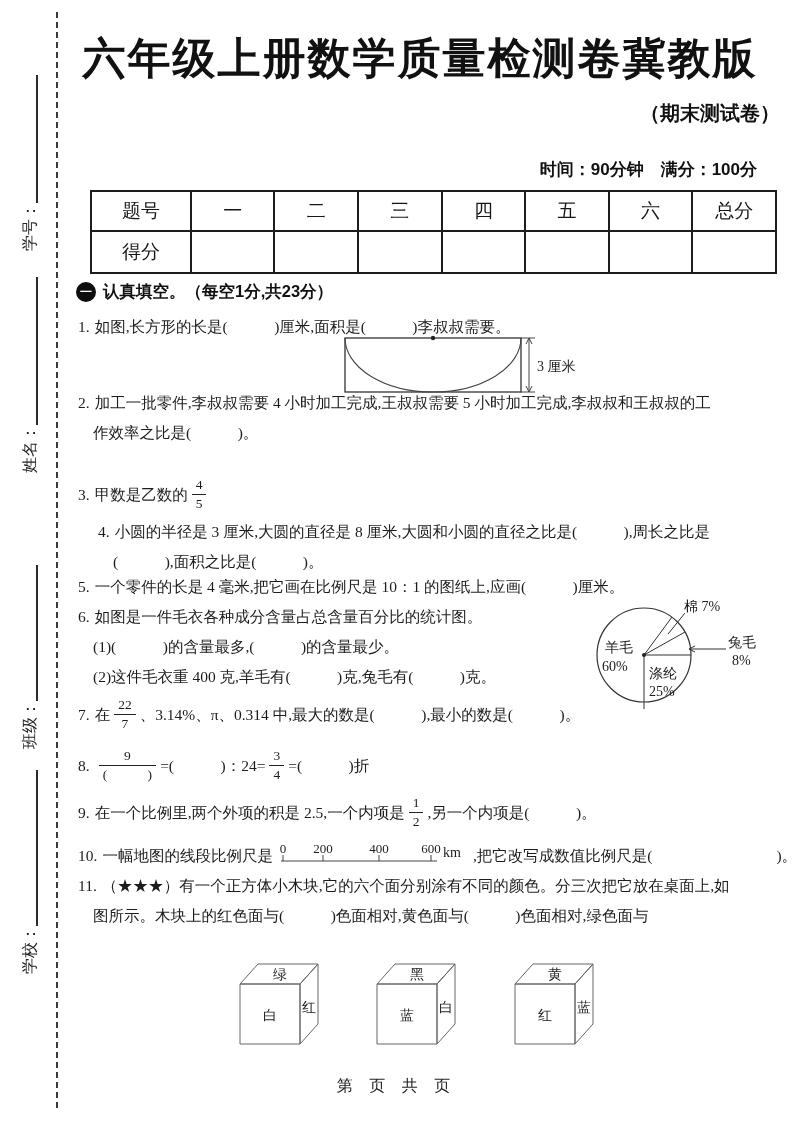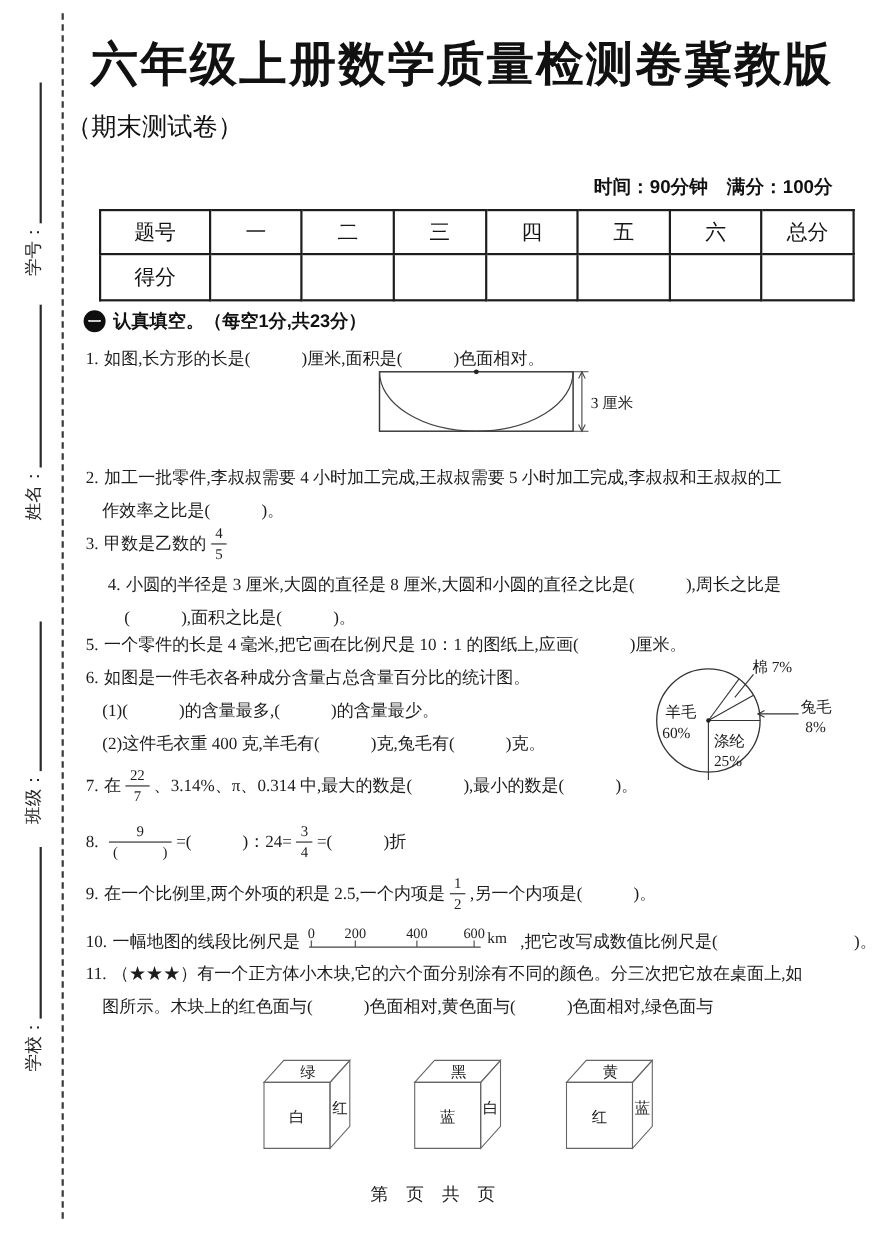--- a/index.html
+++ b/index.html
@@ -20,23 +20,23 @@
   .side-label { font-size:16px; font-weight:500; color:#222; white-space:nowrap; }
   .side-line  { flex:1; height:13px; border-bottom:2px solid #2a2a2a; }
 
   
   .title {
     position:absolute; top:30px; left:60px; width:720px; text-align:center;
     font-family:"Liberation Sans","DejaVu Sans",sans-serif;
     font-size:43px; font-weight:bold; letter-spacing:2px; color:#111; white-space:nowrap;
   }
   .subtitle {
-    position:absolute; top:100px; left:60px; width:720px; text-align:left;
-    font-family:"Liberation Sans","DejaVu Sans",sans-serif;
-    font-size:23px; font-weight:normal; color:#111;
+    position:absolute; top:100px; left:60px; width:720px; text-align:right;
+    font-family:"Liberation Sans","DejaVu Sans",sans-serif;
+    font-size:20px; font-weight:bold; color:#111;
   }
   .meta {
     position:absolute; top:158px; right:36px;
     font-family:"Liberation Sans","DejaVu Sans",sans-serif;
     font-size:17px; font-weight:600; color:#111;
   }
 
   
   .score-table {
     position:absolute; top:190px; left:90px; width:687px;
@@ -138,35 +138,35 @@
     </tr>
   </tbody>
     </table>
 
   <div class="section-hdr">
     <span class="badge">一</span>
     <span class="section-title">认真填空。（每空1分,共23分）</span>
   </div>
 
   <div class="q" style="top:312px;">
-    <span class="qnum">1.</span><span>如图,长方形的长是(　　　)厘米,面积是(　　　)色面相对。</span>
+    <span class="qnum">1.</span><span>如图,长方形的长是(　　　)厘米,面积是(　　　)李叔叔需要。</span>
   </div>
   <svg class="fig1" width="252" height="64" viewBox="0 0 252 64">
     <rect x="2" y="4" width="176" height="54" fill="none" stroke="#333" stroke-width="1.3"></rect>
     <path d="M 2 4 A 88 54 0 0 0 178 4" fill="none" stroke="#444" stroke-width="1.1"></path>
     <circle cx="90" cy="4" r="2.2" fill="#222"></circle>
     <line x1="178" y1="4" x2="192" y2="4" stroke="#444" stroke-width="1"></line>
     <line x1="178" y1="58" x2="192" y2="58" stroke="#444" stroke-width="1"></line>
     <line x1="186" y1="4" x2="186" y2="58" stroke="#444" stroke-width="1"></line>
     <polyline points="183,10 186,4 189,10" fill="none" stroke="#444" stroke-width="1"></polyline>
     <polyline points="183,52 186,58 189,52" fill="none" stroke="#444" stroke-width="1"></polyline>
     <text x="194" y="37" font-size="14">3 厘米</text>
   </svg>
 
-  <div class="q" style="top:420px;">
+  <div class="q" style="top:388px;">
     <div><span class="qnum">2.</span><span>加工一批零件,李叔叔需要 4 小时加工完成,王叔叔需要 5 小时加工完成,李叔叔和王叔叔的工</span></div>
     <div class="cont">作效率之比是(　　　)。</div>
   </div>
 
   <div class="q qflex" style="top:477px;">
     <span class="qnum">3.</span>
     <span>甲数是乙数的</span>
     <span class="frac">
         <span class="top">4</span>
         <span class="bot">5</span>

